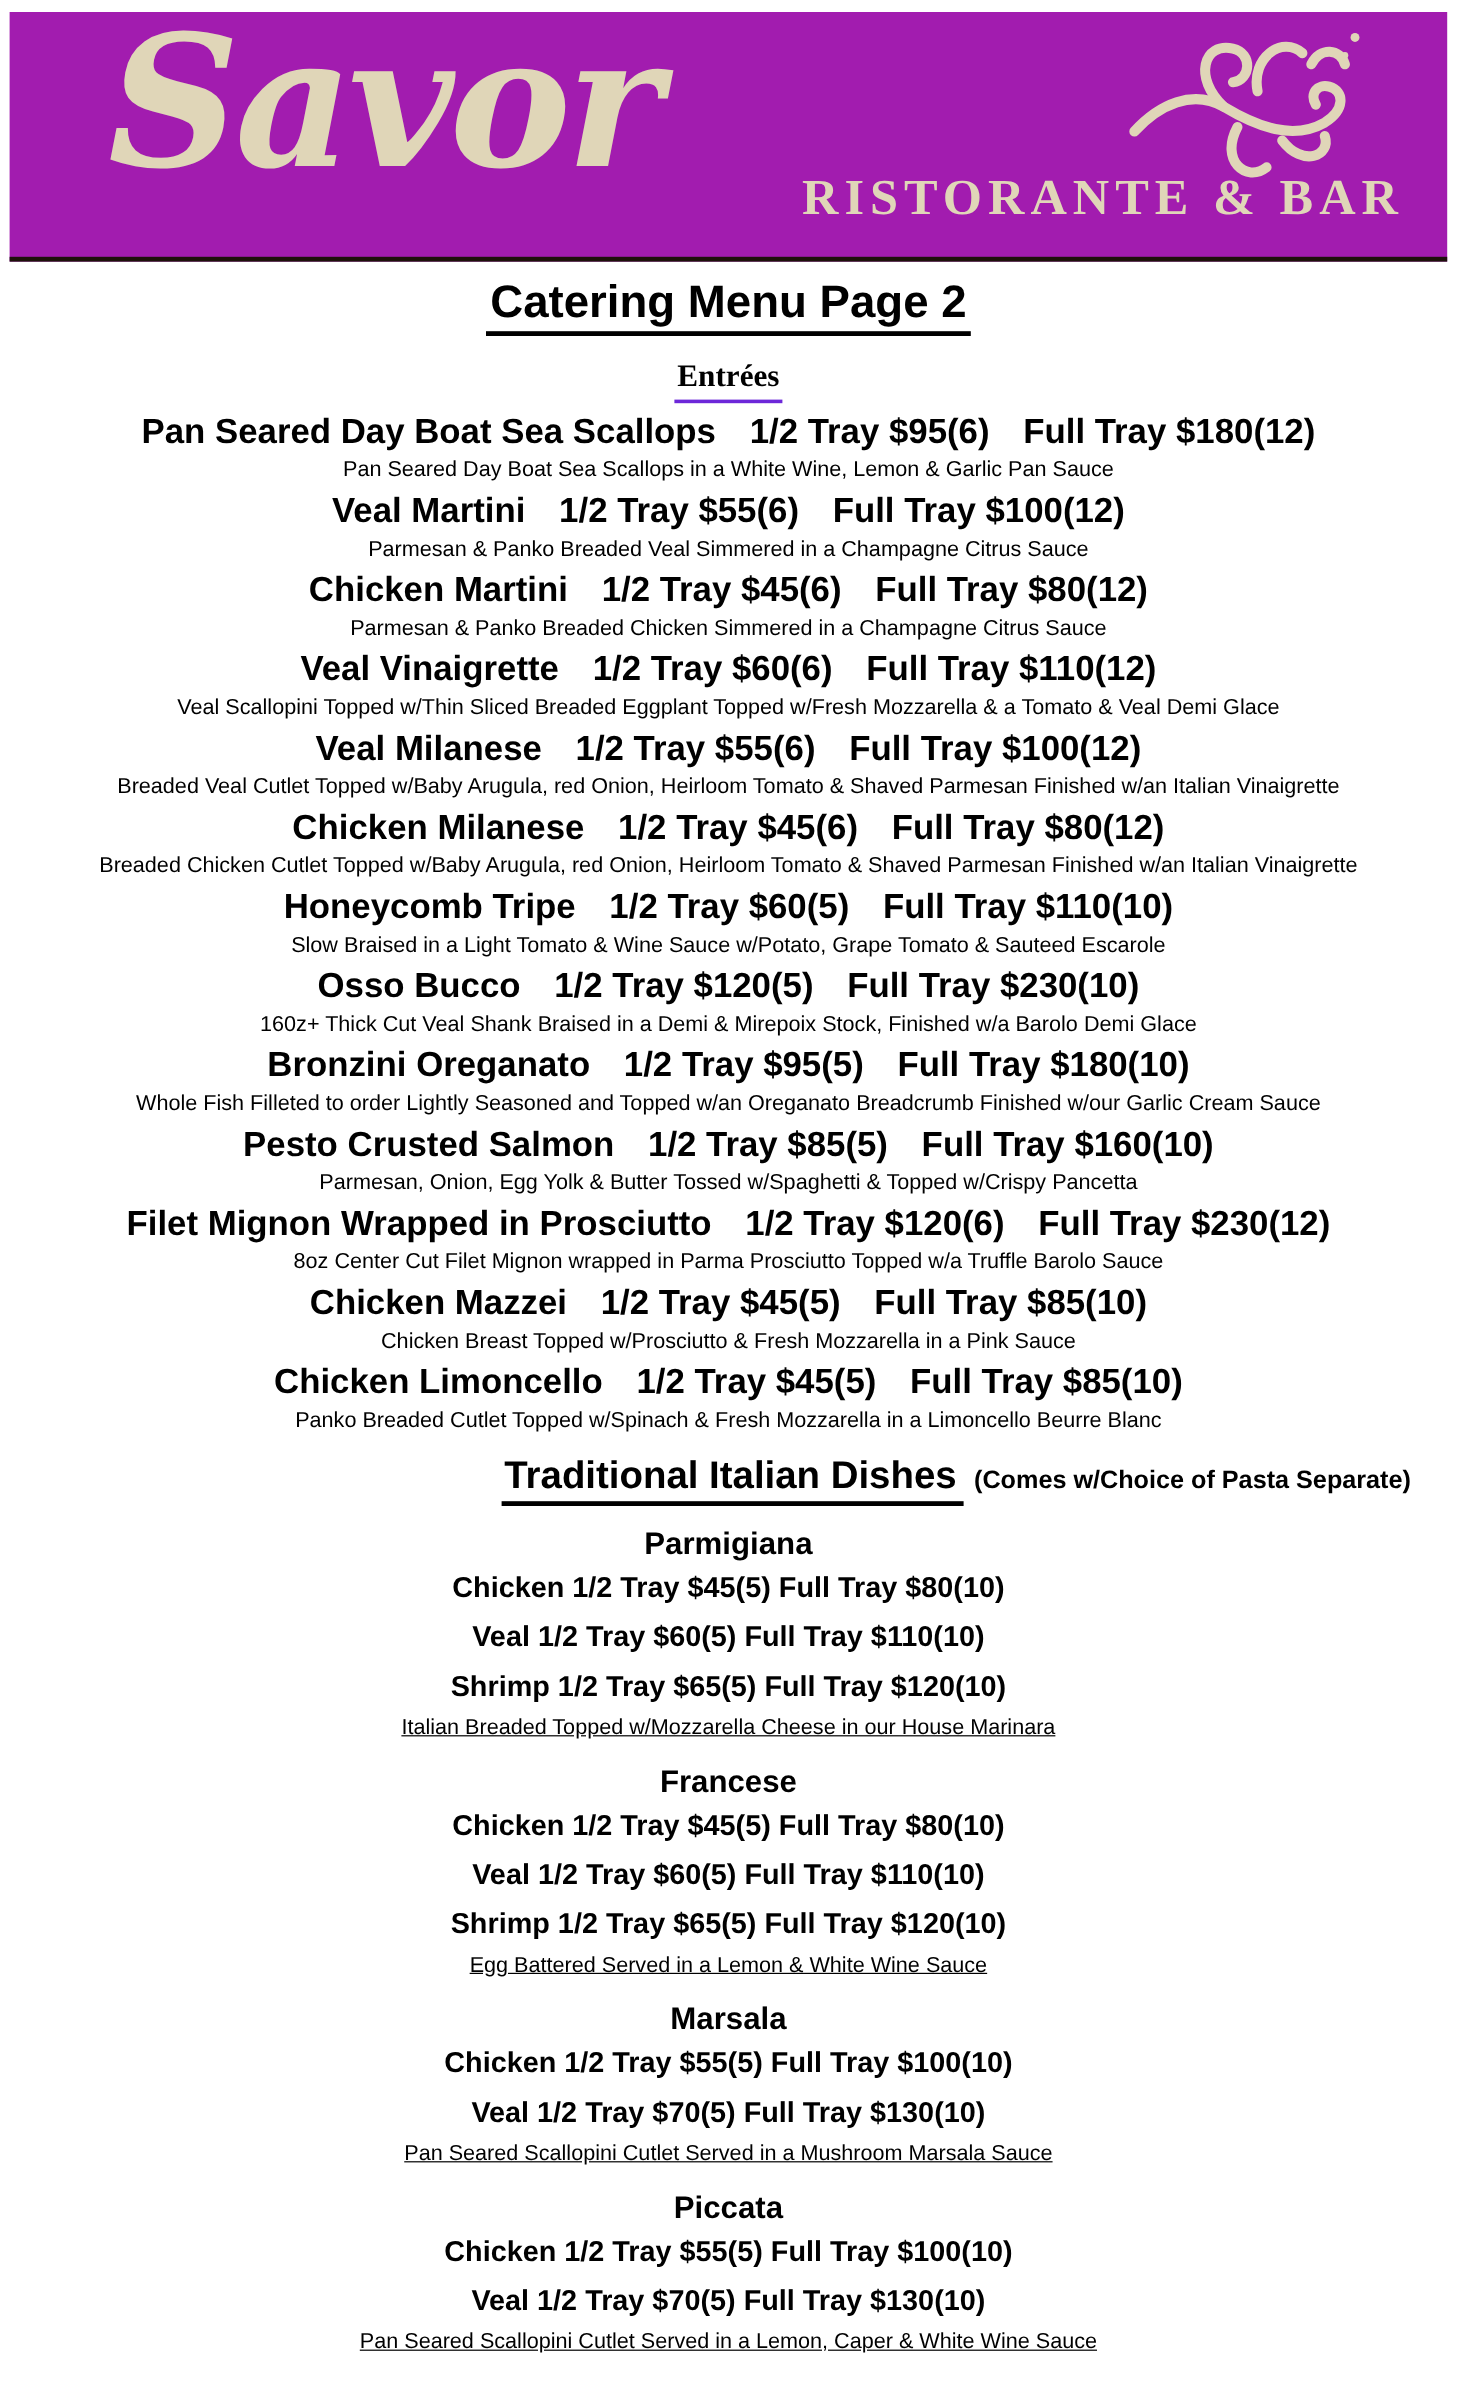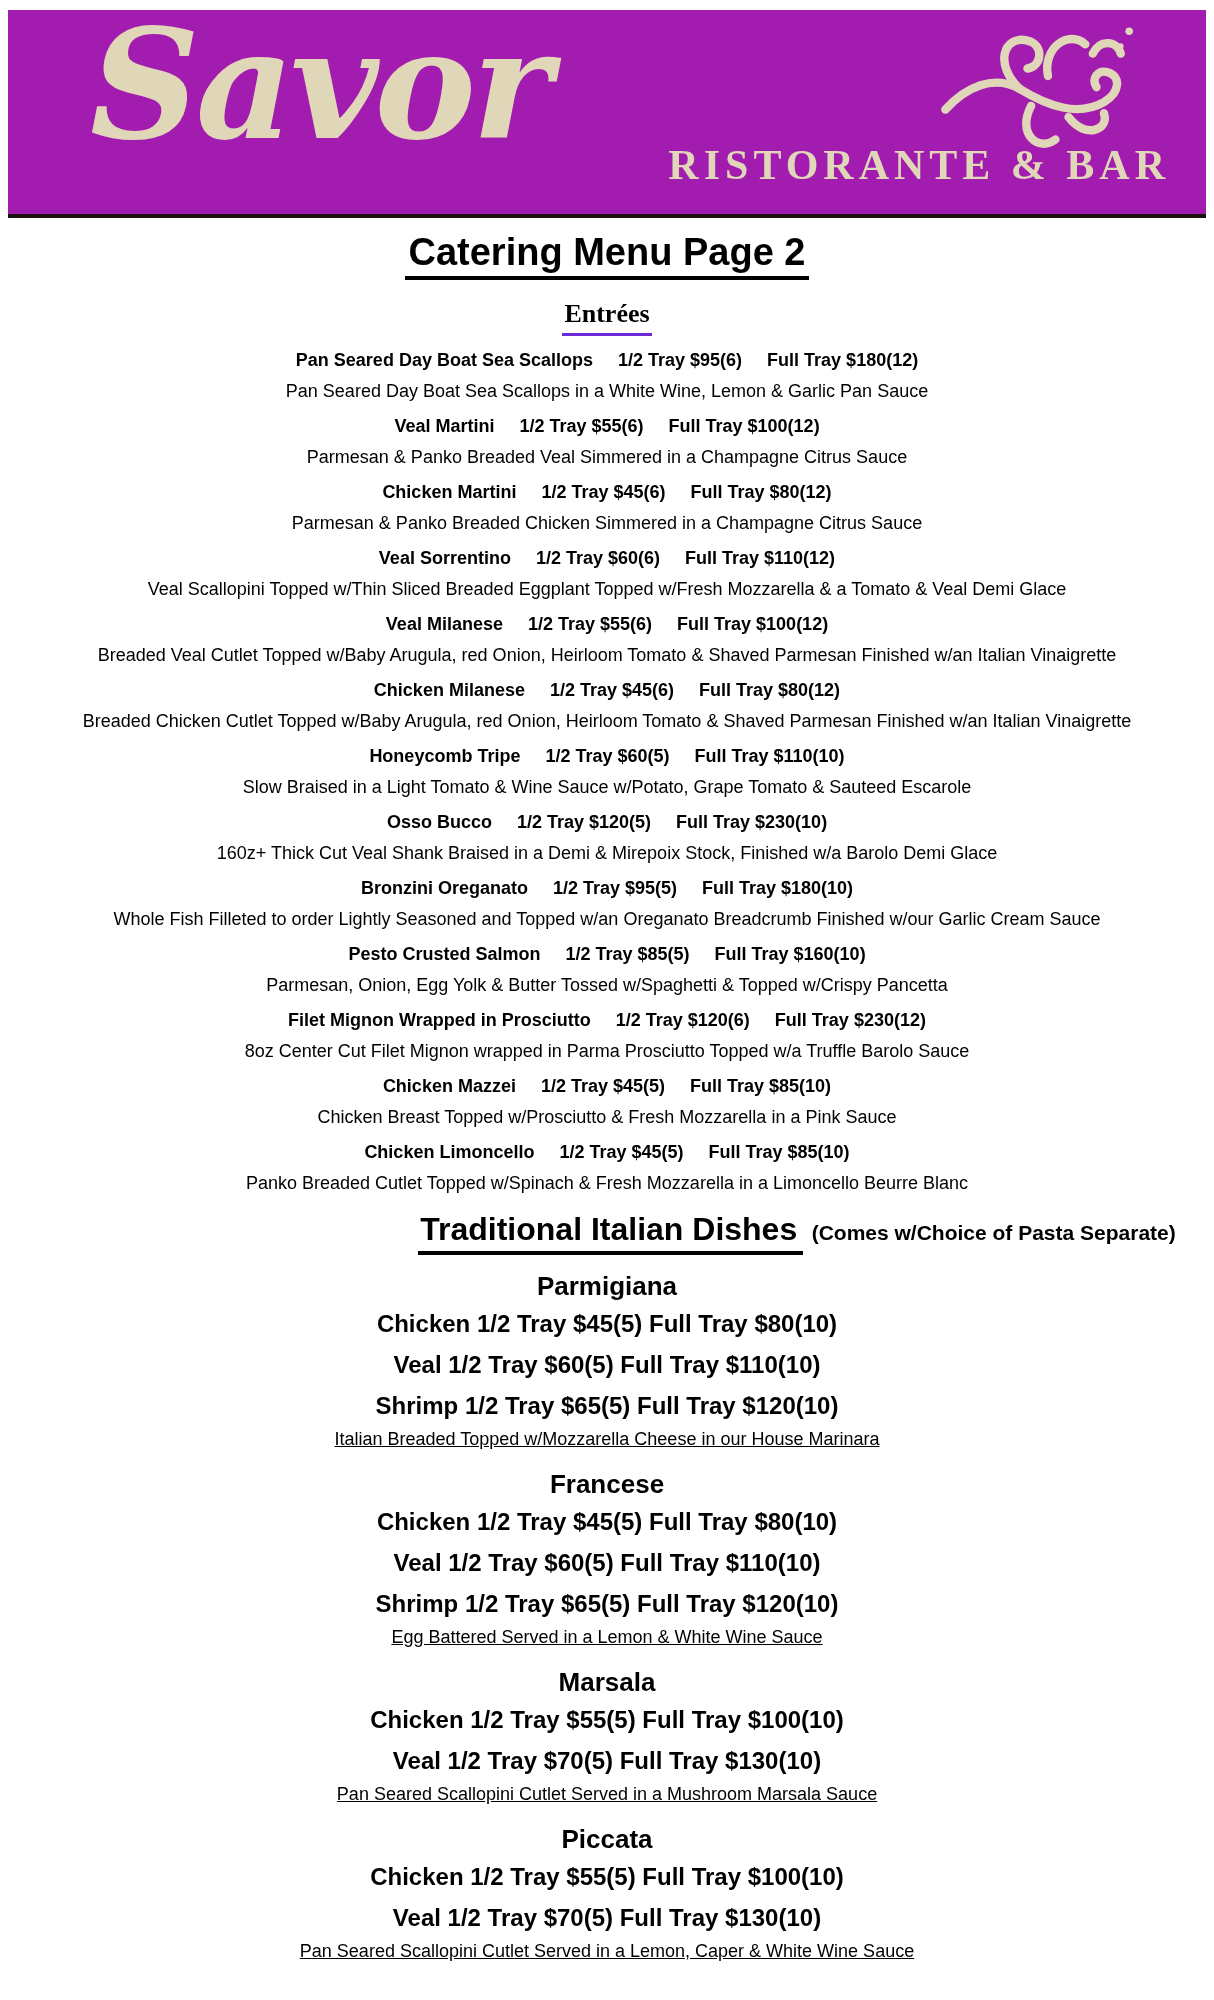--- a/index.html
+++ b/index.html
@@ -30,21 +30,21 @@
     border-bottom:4px solid #000;padding:0 4px 2px 4px;
   }
   .section-heading{margin:16px 0 0 0;text-align:center;}
   .section-heading span{
     display:inline-block;font-size:26px;font-weight:bold;line-height:36px;
     border-bottom:3px solid #6d28d9;padding:0 2px 1px 2px;font-family:Liberation Serif, serif;
   }
   
   .items{margin-top:8px;}
   .item{text-align:center;margin-top:5px;}
-  .item-title{font-size:18px;font-weight:bold;line-height:33px;white-space:nowrap;}
+  .item-title{font-size:29px;font-weight:bold;line-height:33px;white-space:nowrap;}
   .item-title .gap1{margin-left:20px;}
   .item-title .gap2{margin-left:20px;}
   .item-desc{font-size:18px;line-height:28px;}
   
   .trad-heading{margin-top:12px;text-align:center;transform:translateX(190px);white-space:nowrap;}
   .trad-heading .main{
     display:inline-block;font-size:32px;font-weight:bold;line-height:40px;
     border-bottom:4px solid #000;padding:0 6px 2px 2px;
   }
   .trad-heading .note{font-size:21px;font-weight:bold;margin-left:4px;}
@@ -104,21 +104,21 @@
       <div class="item-title">
         <span>Chicken Martini</span>
         <span class="gap1">1/2 Tray $45(6)</span>
         <span class="gap2">Full Tray $80(12)</span>
       </div>
       <div class="item-desc">Parmesan &amp; Panko Breaded Chicken Simmered in a Champagne Citrus Sauce</div>
     </div>
 
     <div class="item">
       <div class="item-title">
-        <span>Veal Sorrentino</span>
+        <span>Veal Vinaigrette</span>
         <span class="gap1">1/2 Tray $60(6)</span>
         <span class="gap2">Full Tray $110(12)</span>
       </div>
       <div class="item-desc">Veal Scallopini Topped w/Thin Sliced Breaded Eggplant Topped w/Fresh Mozzarella &amp; a Tomato &amp; Veal Demi Glace</div>
     </div>
 
     <div class="item">
       <div class="item-title">
         <span>Veal Milanese</span>
         <span class="gap1">1/2 Tray $55(6)</span>

